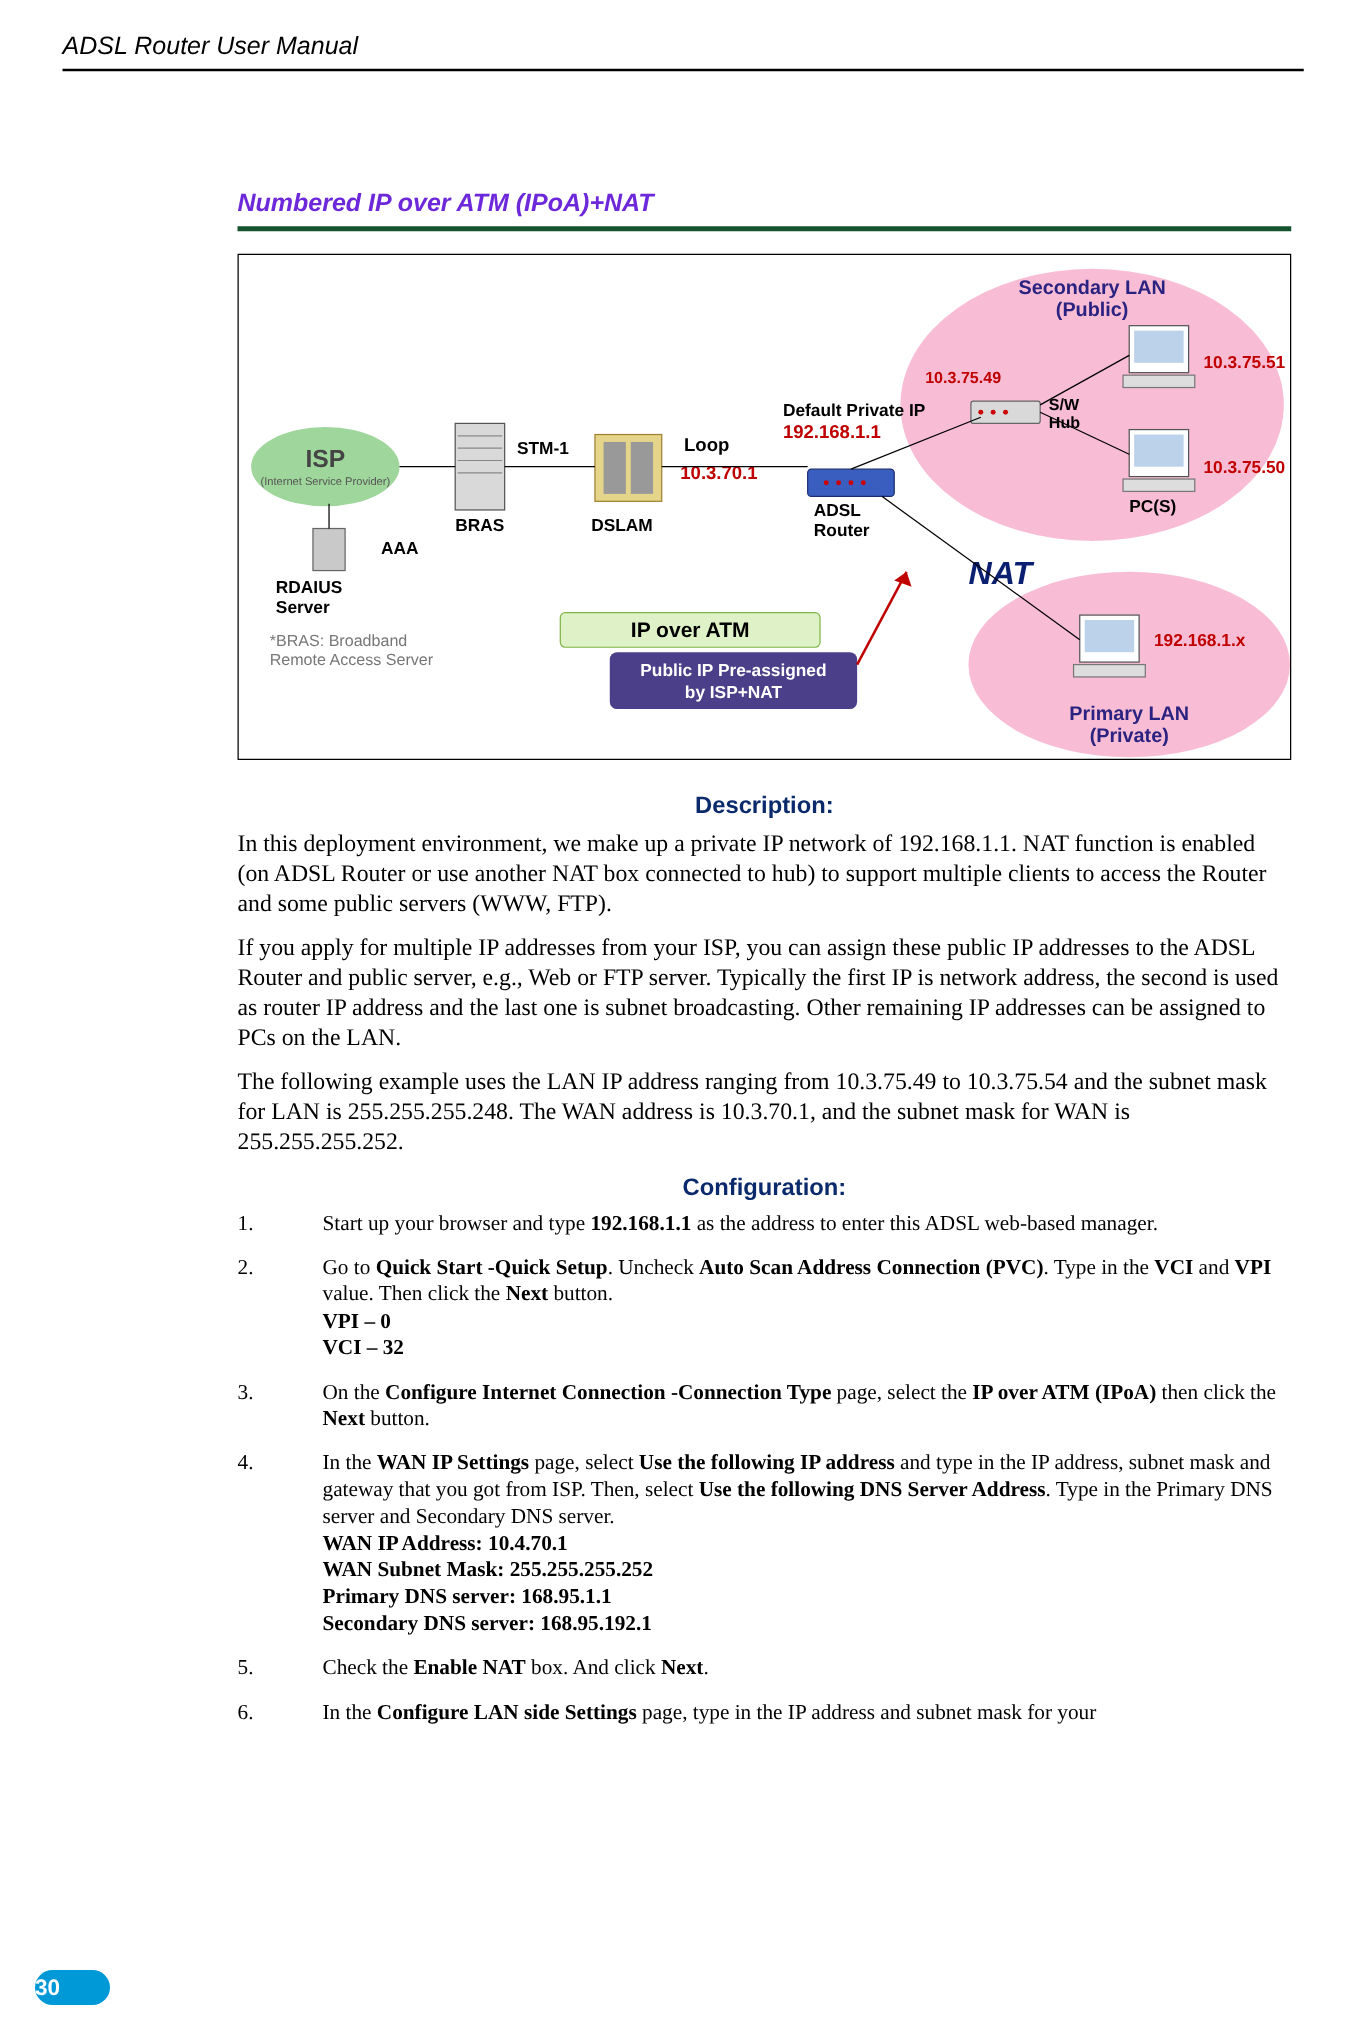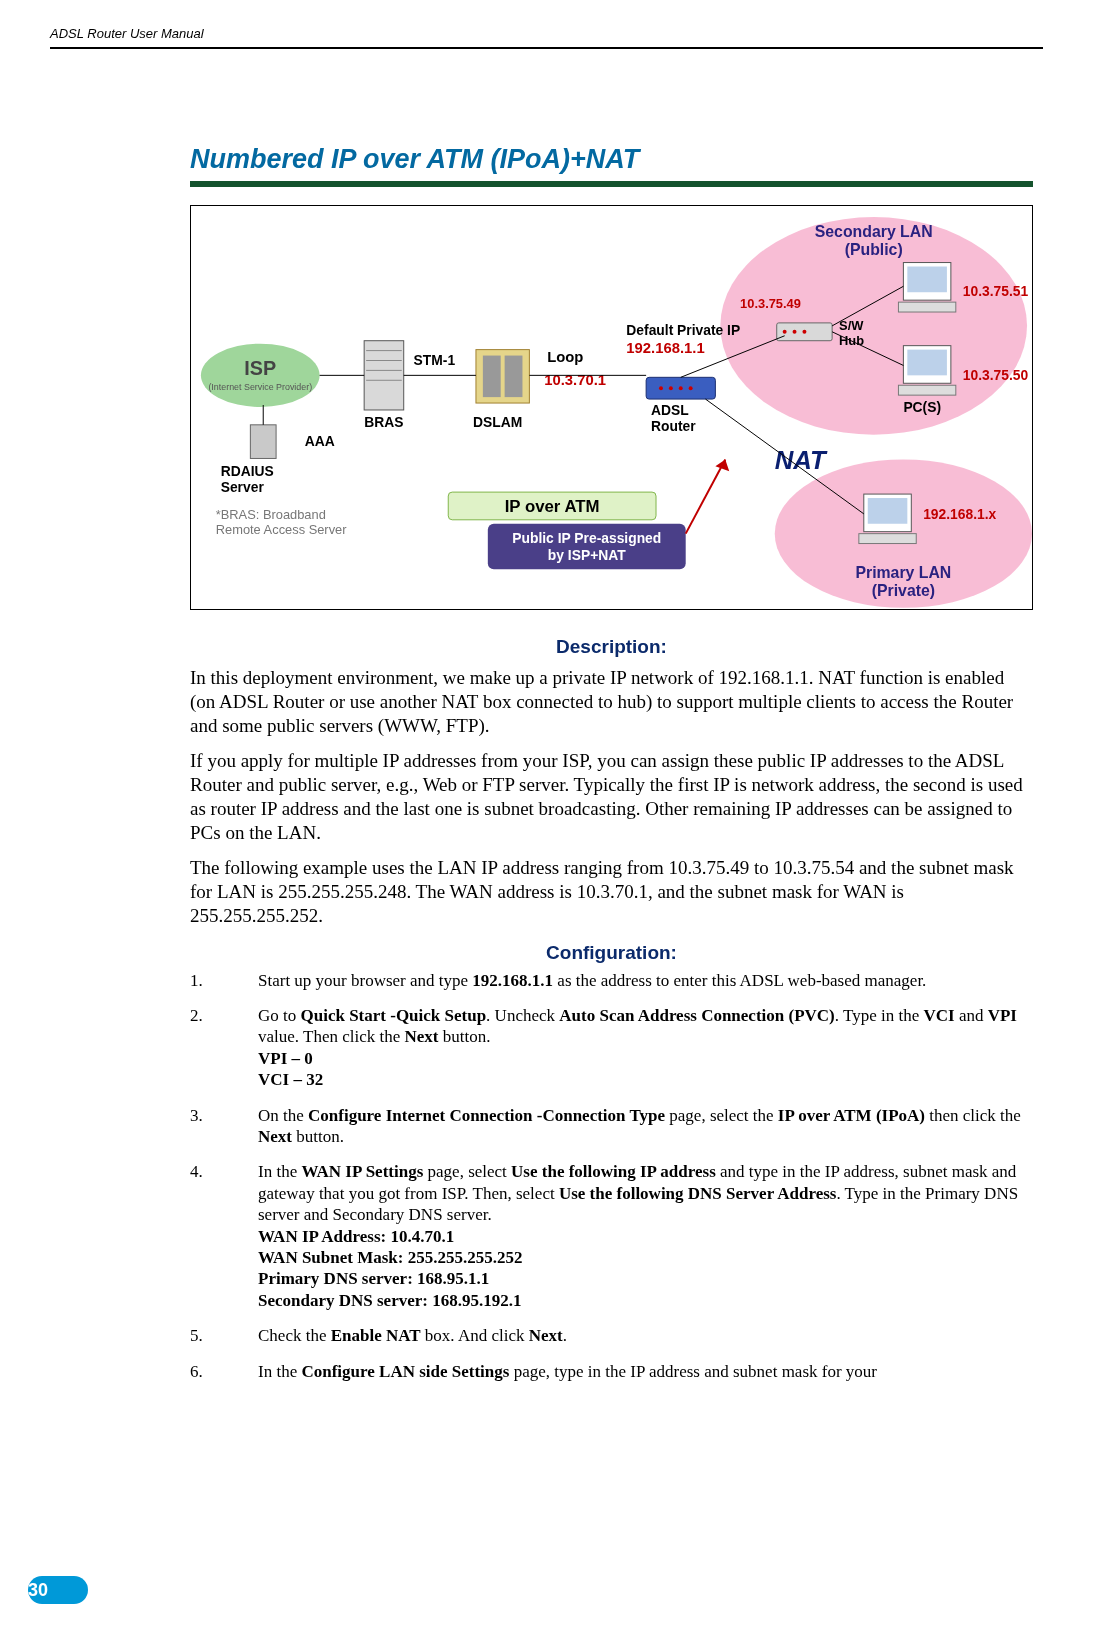--- a/index.html
+++ b/index.html
@@ -14,38 +14,38 @@
   }
   .page {
     width: 1093px;
     height: 1634px;
     position: relative;
     padding: 26px 50px 40px 50px;
   }
   .running-header {
     font-family: Verdana, Arial, sans-serif;
     font-style: italic;
-    font-size: 13px;
+    font-size: 20px;
     padding: 0 0 6px 0;
     border-bottom: 2px solid #000;
     margin-bottom: 0;
   }
   .content {
     margin-left: 140px;
     margin-right: 10px;
     padding-top: 95px;
   }
   .section-title {
     font-family: Verdana, Arial, sans-serif;
     font-style: italic;
     font-weight: bold;
-    color: #0369a1;
-    font-size: 27px;
+    color: #6d28d9;
+    font-size: 20px;
     padding-bottom: 6px;
-    border-bottom: 6px solid #14532d;
+    border-bottom: 4px solid #14532d;
     margin-bottom: 18px;
   }
   .diagram-wrap {
     width: 100%;
     height: 405px;
     border: 1px solid #000;
     margin-bottom: 26px;
     position: relative;
     background: #fff;
     overflow: hidden;

